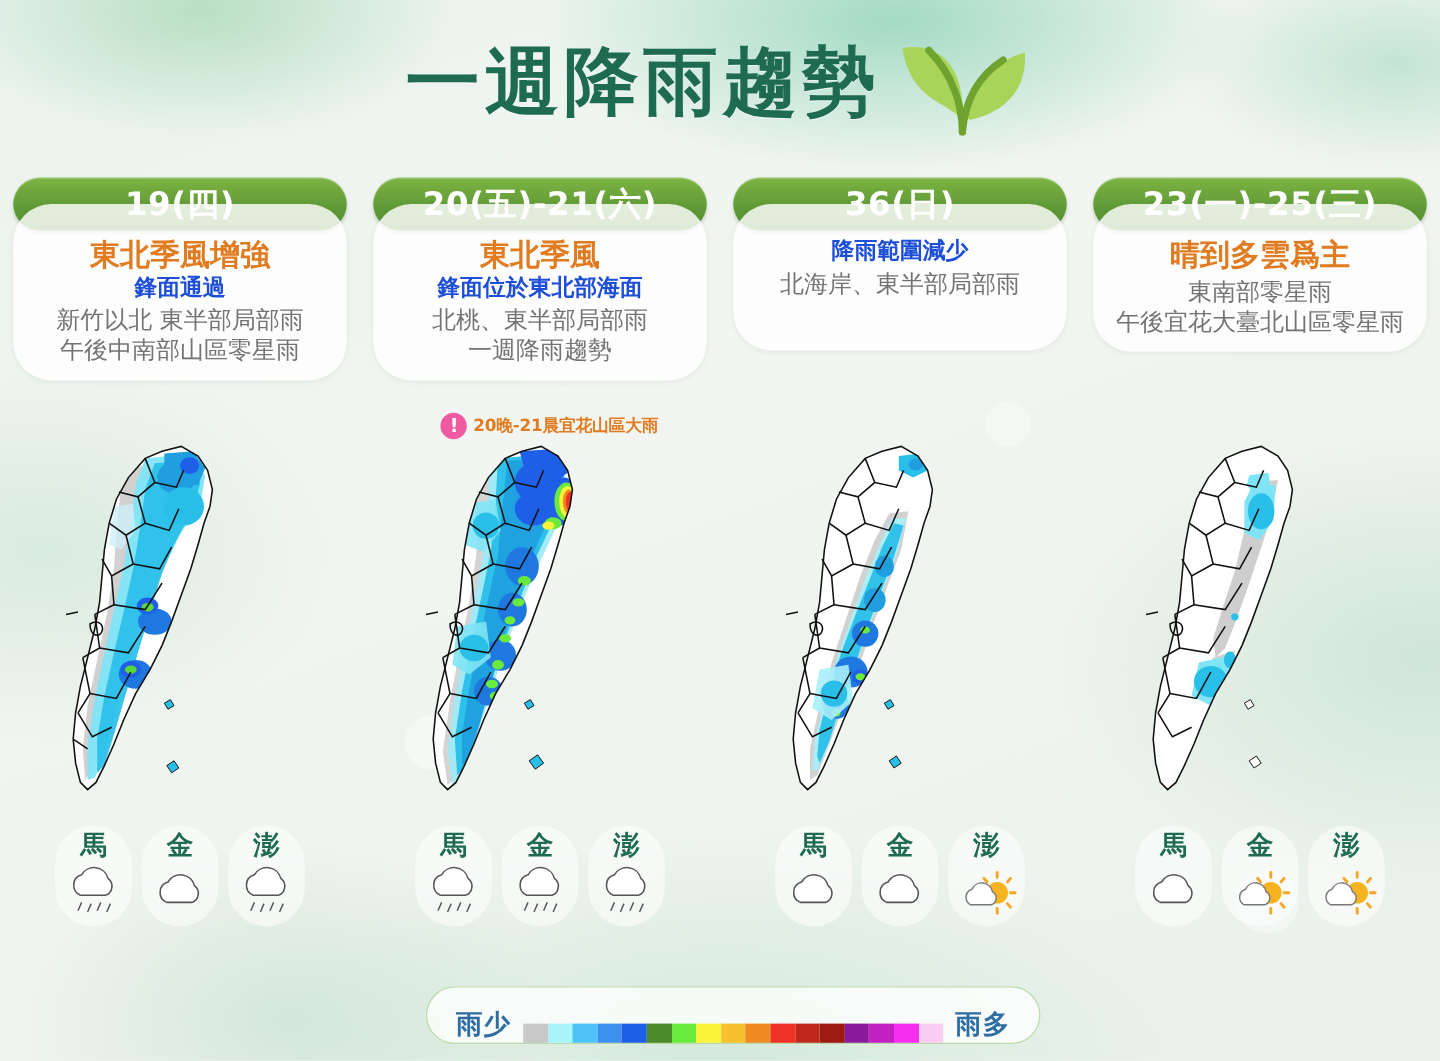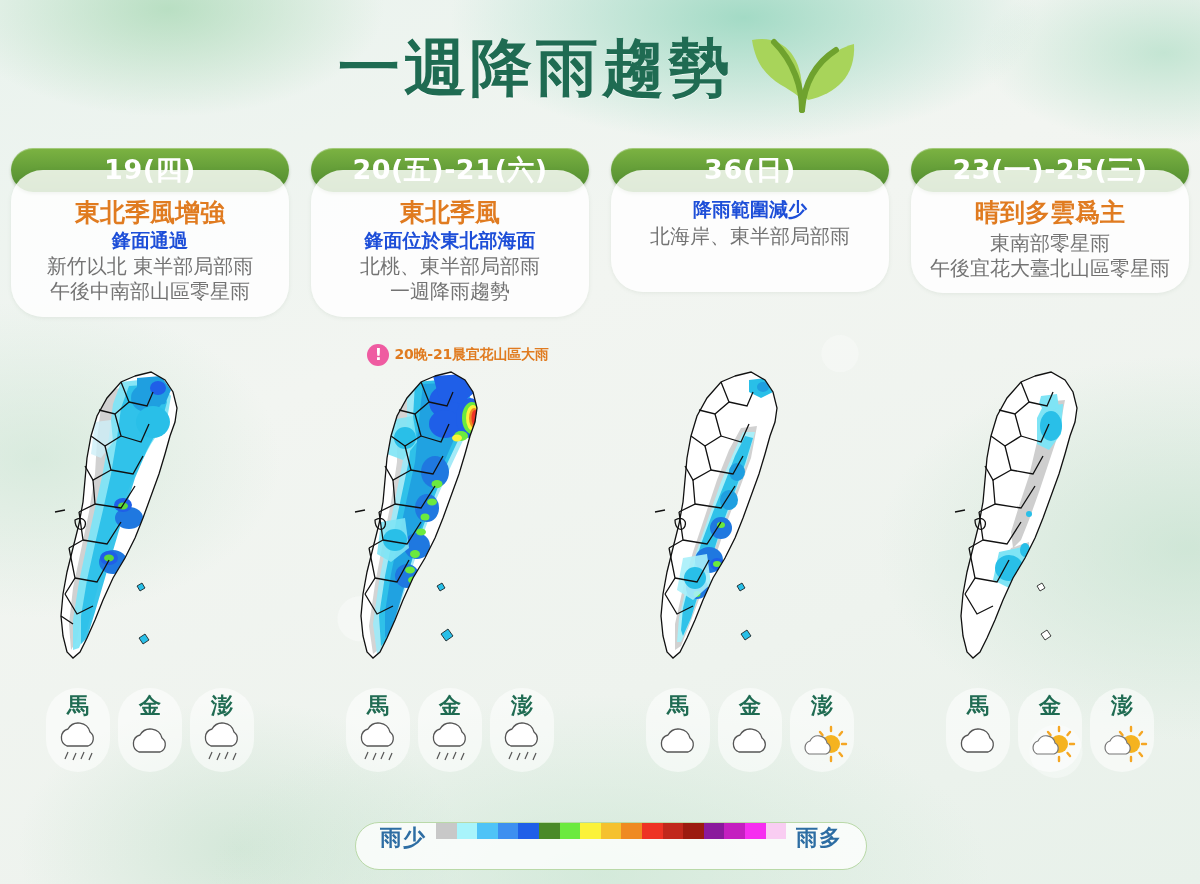--- a/index.html
+++ b/index.html
@@ -176,21 +176,21 @@
   .legend {
     position: absolute;
     left: 355px;
     top: 822px;
     width: 512px;
     height: 48px;
     border-radius: 24px;
     border: 1.5px solid #b9d9a8;
     background: rgba(255,255,255,.78);
     display: flex;
-    align-items: flex-start;
+    align-items: flex-end;
     justify-content: center;
     gap: 10px;
     font-family: Liberation Serif, serif;
   }
   .legend-label {
     color: #2d6da3;
     font-size: 22px;
     font-weight: 700;
     letter-spacing: 1px;
   }

